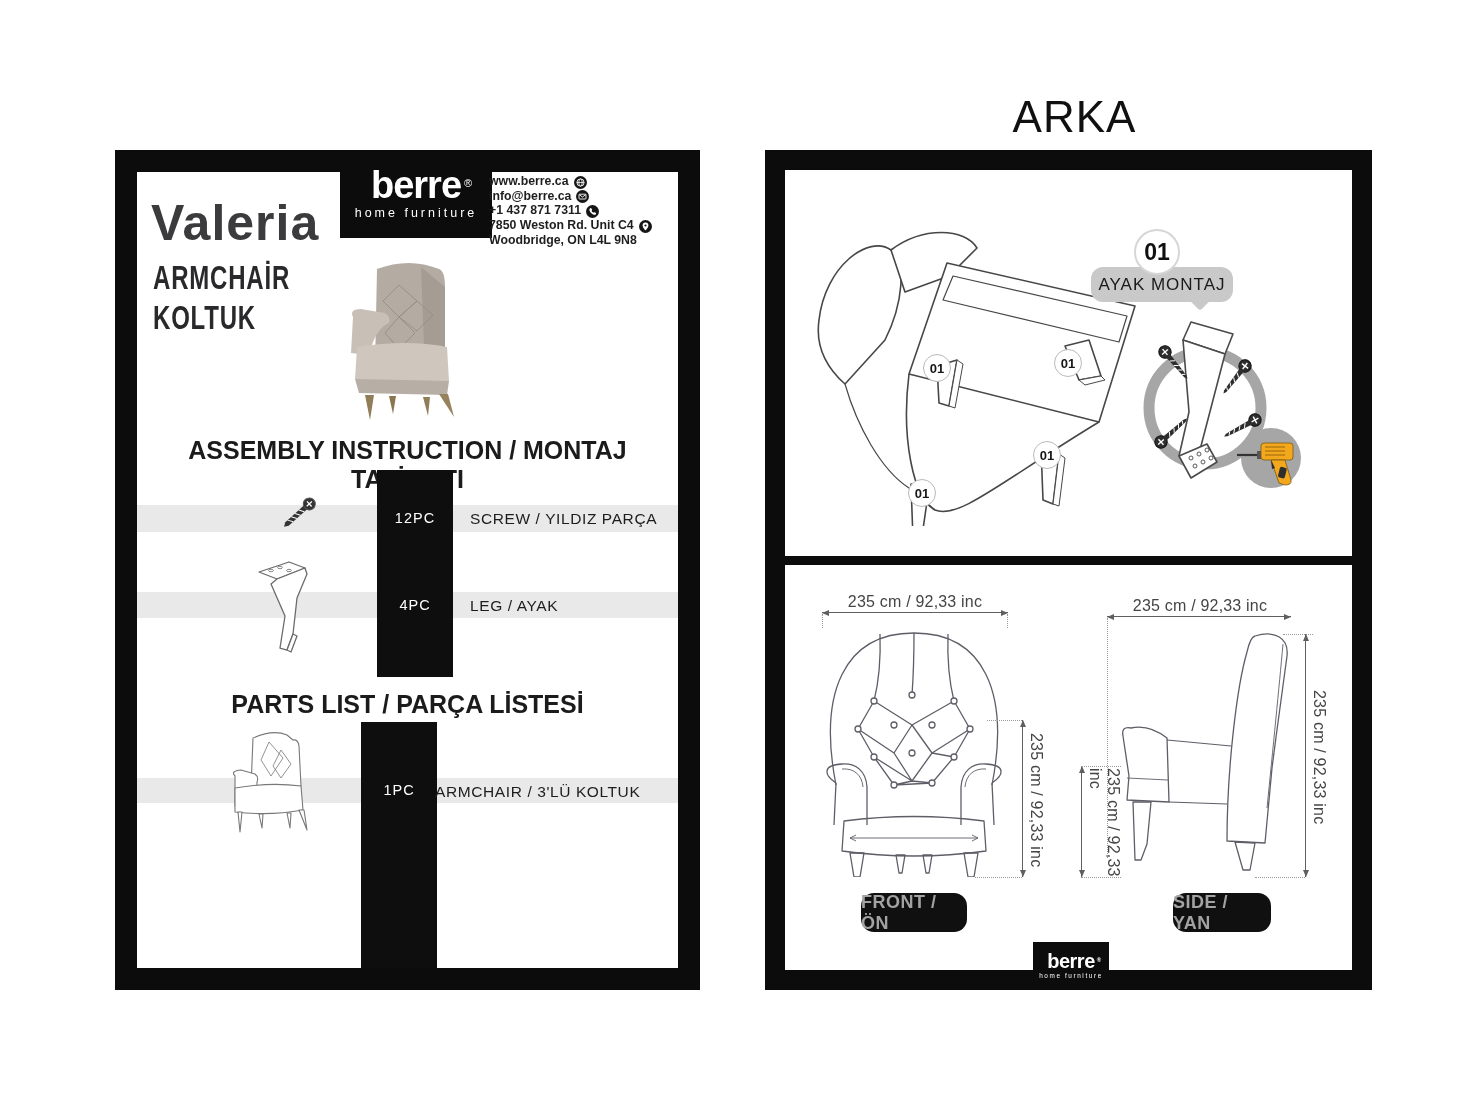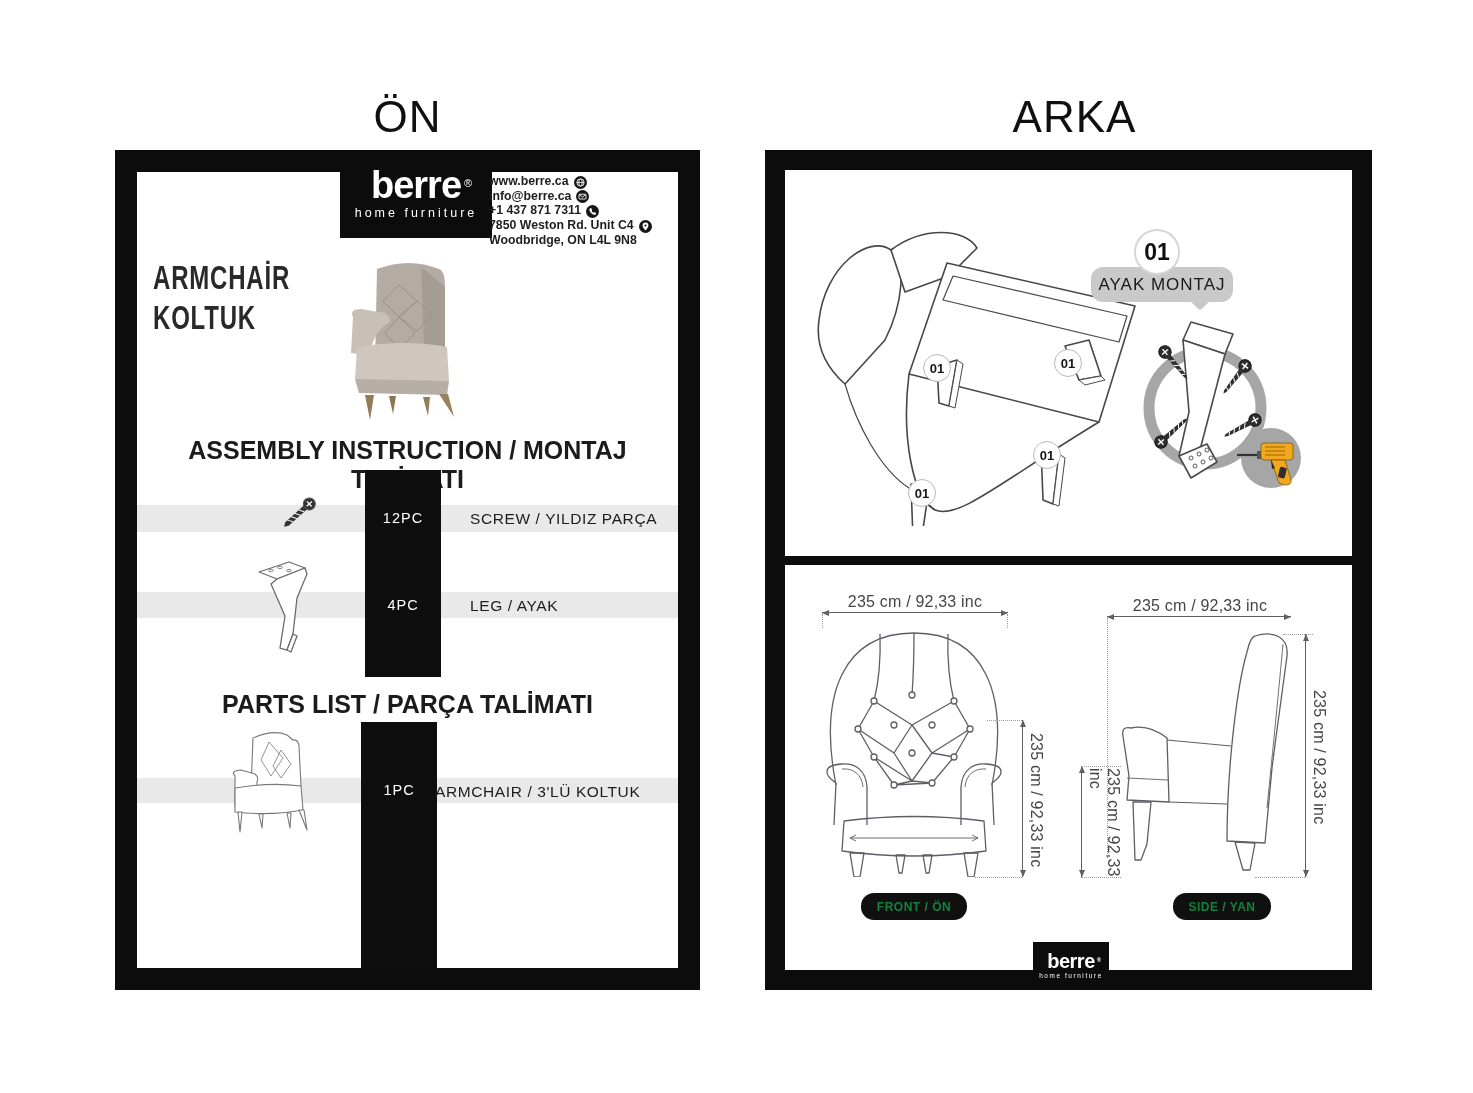--- a/index.html
+++ b/index.html
@@ -55,38 +55,38 @@
   .dim-h i{position:absolute;width:0;height:0;border-top:3px solid transparent;border-bottom:3px solid transparent;top:-3.5px;}
   .dim-h i.a1{left:0;border-right:7px solid #5f5f5f;}
   .dim-h i.a2{right:0;border-left:7px solid #5f5f5f;}
   .dim-v{position:absolute;border-left:1px solid #5f5f5f;}
   .dim-v i{position:absolute;width:0;height:0;border-left:3px solid transparent;border-right:3px solid transparent;left:-3.5px;}
   .dim-v i.a1{top:0;border-bottom:7px solid #5f5f5f;}
   .dim-v i.a2{bottom:0;border-top:7px solid #5f5f5f;}
   .dot-h{position:absolute;border-top:1px dotted #9b9b9b;}
   .dot-v{position:absolute;border-left:1px dotted #9b9b9b;}
 
-  .view-pill{position:absolute;top:723px;height:27px;background:#101010;border-radius:13px;color:#15803d;
-             display:flex;align-items:center;justify-content:center;font-size:12px;font-weight:bold;letter-spacing:.5px;}
+  .view-pill{position:absolute;top:723px;height:39px;background:#101010;border-radius:13px;color:#a3a3a3;
+             display:flex;align-items:center;justify-content:center;font-size:18px;font-weight:bold;letter-spacing:.5px;}
   .berre-mini{position:absolute;left:248px;top:772px;width:76px;height:47px;background:#0c0c0c;z-index:6;
               display:flex;flex-direction:column;align-items:center;justify-content:center;}
   .berre-mini .m1{color:#fff;font-size:20px;font-weight:bold;letter-spacing:-0.5px;line-height:18px;position:relative;}
   .berre-mini .m1 s{font-size:6px;position:absolute;top:-1px;right:-6px;text-decoration:none;}
   .berre-mini .m2{color:#fff;font-size:6.4px;letter-spacing:1.6px;margin-top:2px;}
 </style>
 </head>
 <body>
 
 <div class="canvas">
 
-  <div class="page-title" style="left:115px;width:585px;">ÖN</div>
   <div class="page-title" style="left:771px;width:607px;">ARKA</div>
 
   <div class="sheet" style="left:115px;">
 
+    <div class="valeria">Valeria</div>
     <div class="ptype" style="top:88px;">ARMCHAİR</div>
     <div class="ptype" style="top:128px;">KOLTUK</div>
 
     <div class="berre-box">
       <div class="berre-main"><span>berre</span><span class="berre-reg">®</span></div>
       <div class="berre-tag">home furniture</div>
     </div>
 
     <div class="contact">
       <div class="c-row">
@@ -141,21 +141,21 @@
       <path d="M28,138 L37,138 L33,163 Z" fill="#917d58"></path>
       <path d="M52,139 L59,139 L56,157 Z" fill="#8a774f"></path>
       <path d="M86,140 L93,140 L91,159 Z" fill="#917d58"></path>
       <path d="M102,137 L111,137 L117,160 Z" fill="#96825c"></path>
     </svg>
 
     <div class="sec-header" style="top:264px;">ASSEMBLY INSTRUCTION / MONTAJ TALİMATI</div>
 
     <div class="stripe" style="top:333px;"></div>
     <div class="stripe" style="top:420px;height:26px;"></div>
-    <div class="black-col" style="left:228px;top:298px;height:207px;">
+    <div class="black-col" style="left:240px;top:298px;height:207px;">
       <span class="qty" style="top:40px;">12PC</span>
       <span class="qty" style="top:127px;">4PC</span>
     </div>
 
     <svg class="abs" style="left:142px;top:316px;" width="52" height="48" viewBox="0 0 52 48">
       <g transform="translate(8,36) rotate(-42)">
         <path d="M0,-2.5 L26,-2.5 L26,2.5 L0,2.5 L-4,0 Z" fill="#333"></path>
         <g stroke="#fff" stroke-width="1">
             <line x1="3" y1="-2.5" x2="6" y2="2.5"></line>
             <line x1="8" y1="-2.5" x2="11" y2="2.5"></line>
@@ -177,21 +177,21 @@
         <path d="M34,92 L40,76 L44,78 L38,94 Z"></path>
       </g>
       <g fill="none" stroke="#6b6b6b" stroke-width=".8">
         <ellipse cx="18" cy="12.5" rx="2.4" ry="1.2"></ellipse>
           <ellipse cx="27" cy="9.5" rx="2.4" ry="1.2"></ellipse>
           <ellipse cx="36" cy="12.5" rx="2.4" ry="1.2"></ellipse>
       </g>
     </svg>
     <span class="item-label" style="left:333px;top:425px;">LEG / AYAK</span>
 
-    <div class="sec-header" style="top:518px;">PARTS LIST / PARÇA TALİMATI</div>
+    <div class="sec-header" style="top:518px;">PARTS LIST / PARÇA LİSTESİ</div>
 
     <div class="stripe" style="top:606px;height:25px;"></div>
     <div class="black-col" style="left:224px;top:550px;height:246px;">
       <span class="qty" style="top:60px;">1PC</span>
     </div>
 
     <svg class="abs" style="left:88px;top:556px;" width="98" height="110" viewBox="0 0 98 110">
       <g fill="#fff" stroke="#787878" stroke-width="1.1" stroke-linejoin="round">
         <path d="M28,10 Q48,1 62,7 L68,12 Q73,11 74,18 L76,58 L26,60 Z"></path>
         <path d="M44,14 L58,30 L46,48 L36,32 Z" fill="none" stroke-width=".8"></path>

